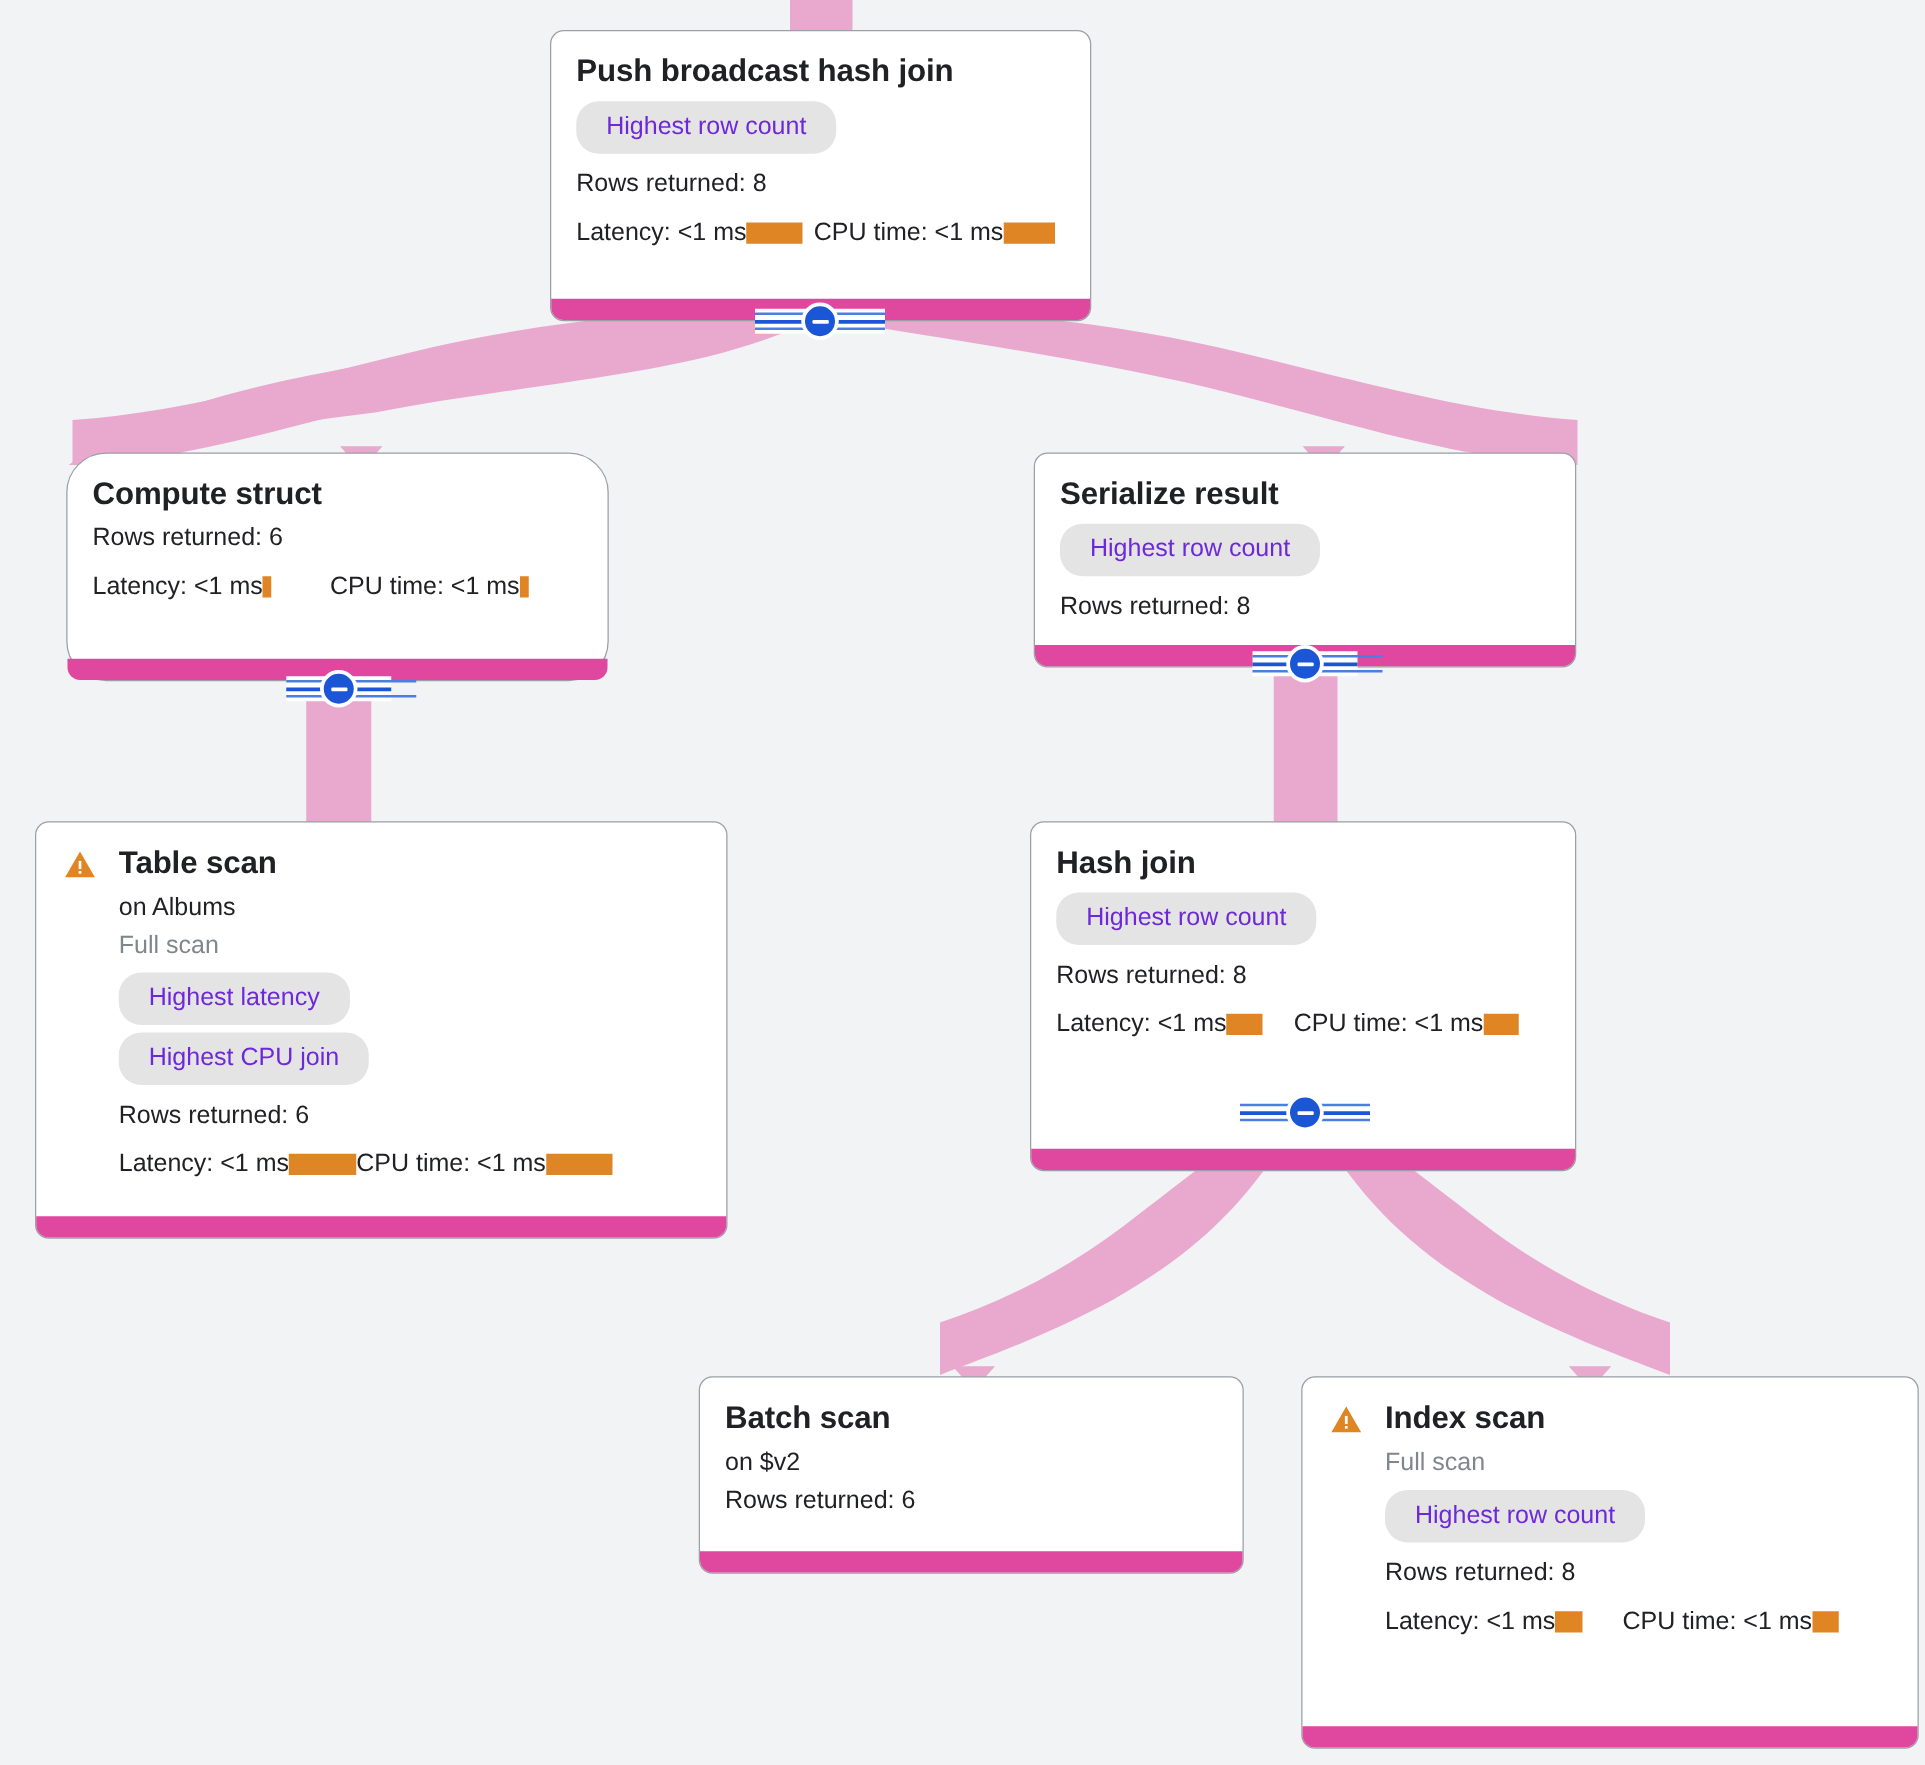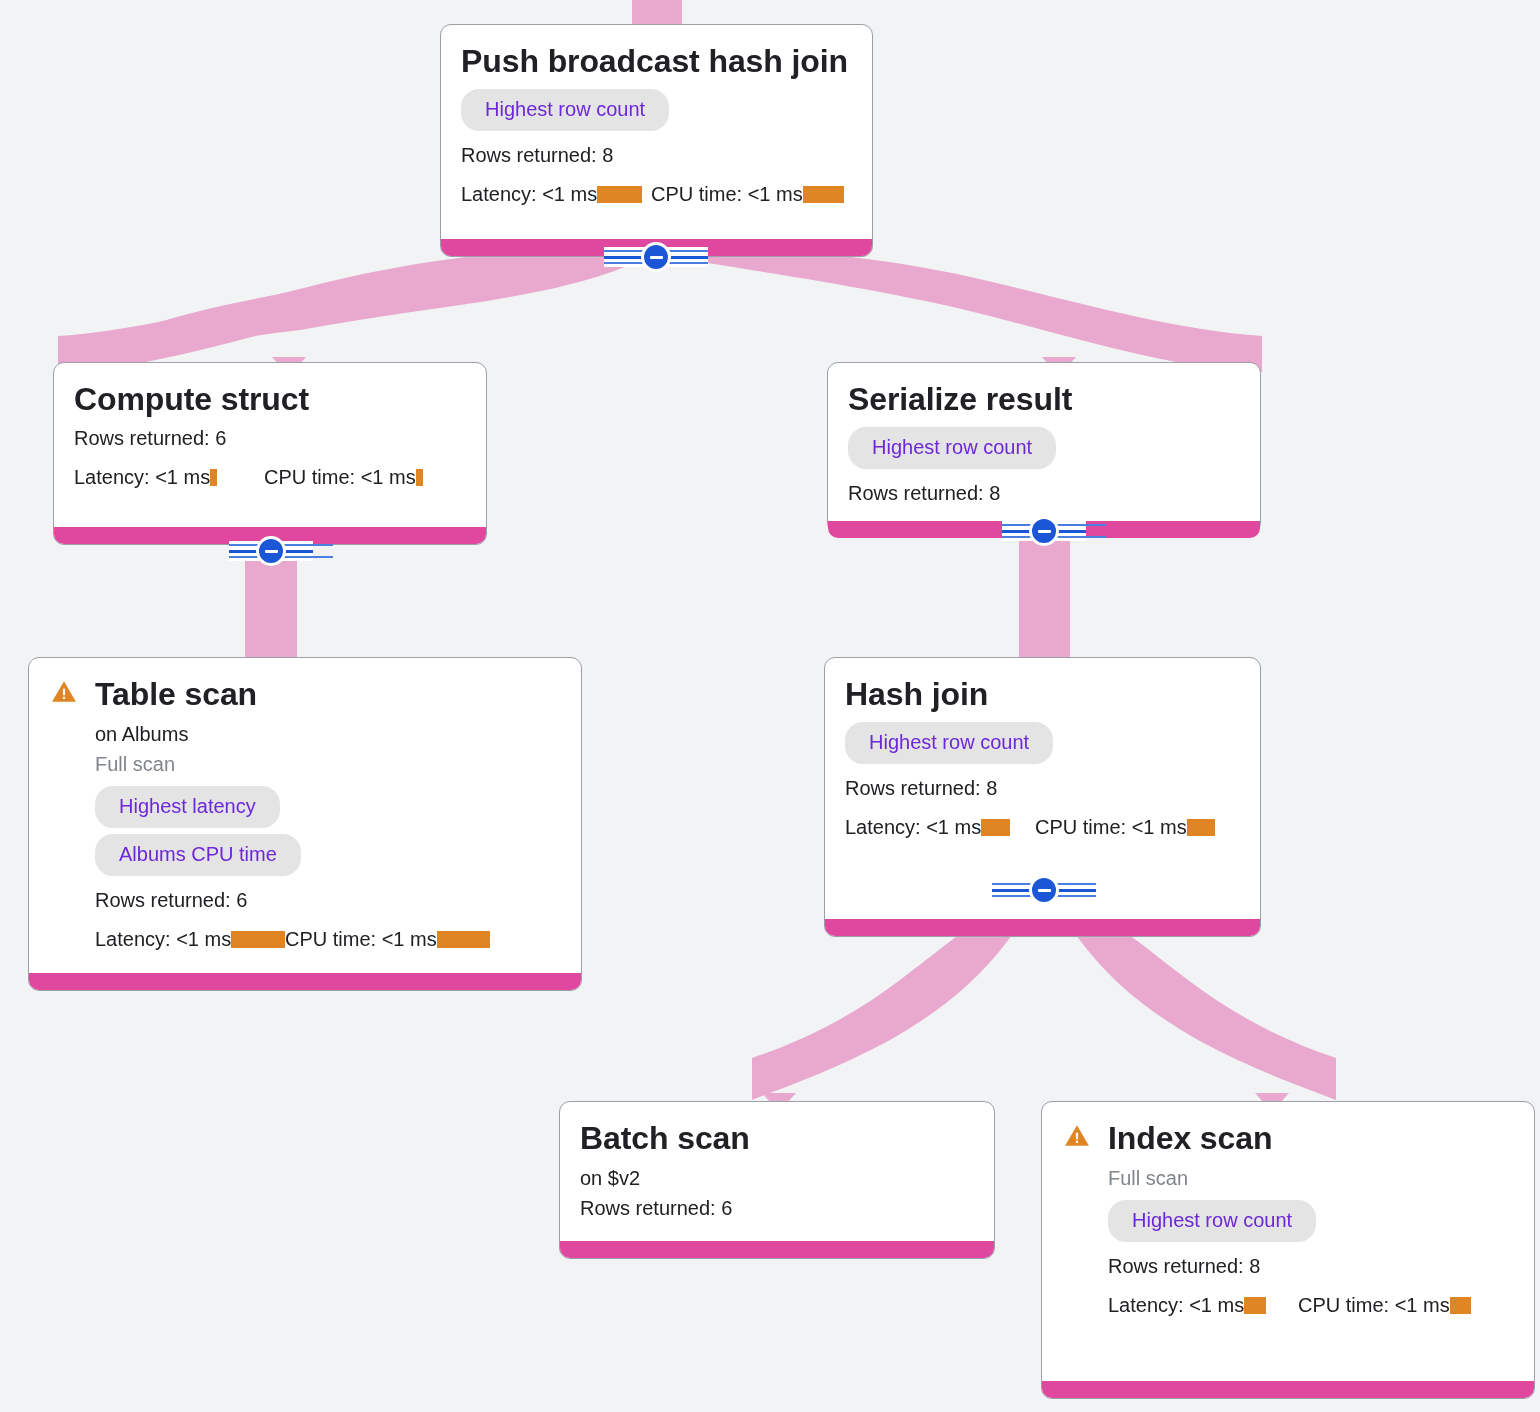--- a/index.html
+++ b/index.html
@@ -46,21 +46,21 @@
     padding-left: 66px;
   }
   .warn-icon {
     position: absolute;
     left: 22px;
     top: 21px;
     width: 26px;
     height: 26px;
   }
   .node-title {
-    font-size: 32px;
+    font-size: 25px;
     font-weight: 700;
     color: #202124;
     letter-spacing: -0.1px;
     line-height: 1.18;
     margin: 0 0 5px 0;
   }
   .node-sub {
     font-size: 20px;
     color: #202124;
     line-height: 1.5;
@@ -256,21 +256,21 @@
       </div>
     </div>
     <div class="node-footer"></div>
   </div>
   <div class="handle" style="left:656px; top:257px;">
     <span class="rail"></span>
     <span class="railmid"></span>
     <span class="knob"></span>
   </div>
 
-  <div class="node" style="left:53px; top:362px; width:434px; height:183px;">
+  <div class="node" style="left:53px; top:362px; width:434px; height:183px;border-radius:32px;">
     <div class="node-body">
       <p class="node-title">Compute struct</p>
       <p class="rows" style="margin-top:2px;">Rows returned: 6</p>
       <div class="metrics">
         <div class="metric" style="width:190px;">
           <span class="metric-label">Latency: &lt;1 ms</span>
           <span class="metric-bar" style="width:7px;"></span>
         </div>
         <div class="metric">
           <span class="metric-label">CPU time: &lt;1 ms</span>
@@ -292,21 +292,21 @@
         <path fill="#e08524" d="M12 2 L23 21 H1 Z"></path>
         <rect x="11" y="9" width="2" height="6" fill="#ffffff"></rect>
         <rect x="11" y="16.4" width="2" height="2" fill="#ffffff"></rect>
       </svg>
       <p class="node-title">Table scan</p>
       <p class="node-sub">on Albums</p>
       <p class="node-sub muted">Full scan</p>
       <div class="chip-row">
         <span class="chip">Highest latency</span>
         <br>
-        <span class="chip">Albums CPU time</span>
+        <span class="chip">Highest CPU join</span>
       </div>
       <p class="rows">Rows returned: 6</p>
       <div class="metrics">
         <div class="metric" style="width:190px;">
           <span class="metric-label">Latency: &lt;1 ms</span>
           <span class="metric-bar" style="width:56px;"></span>
         </div>
         <div class="metric">
           <span class="metric-label">CPU time: &lt;1 ms</span>
           <span class="metric-bar" style="width:53px;"></span>

